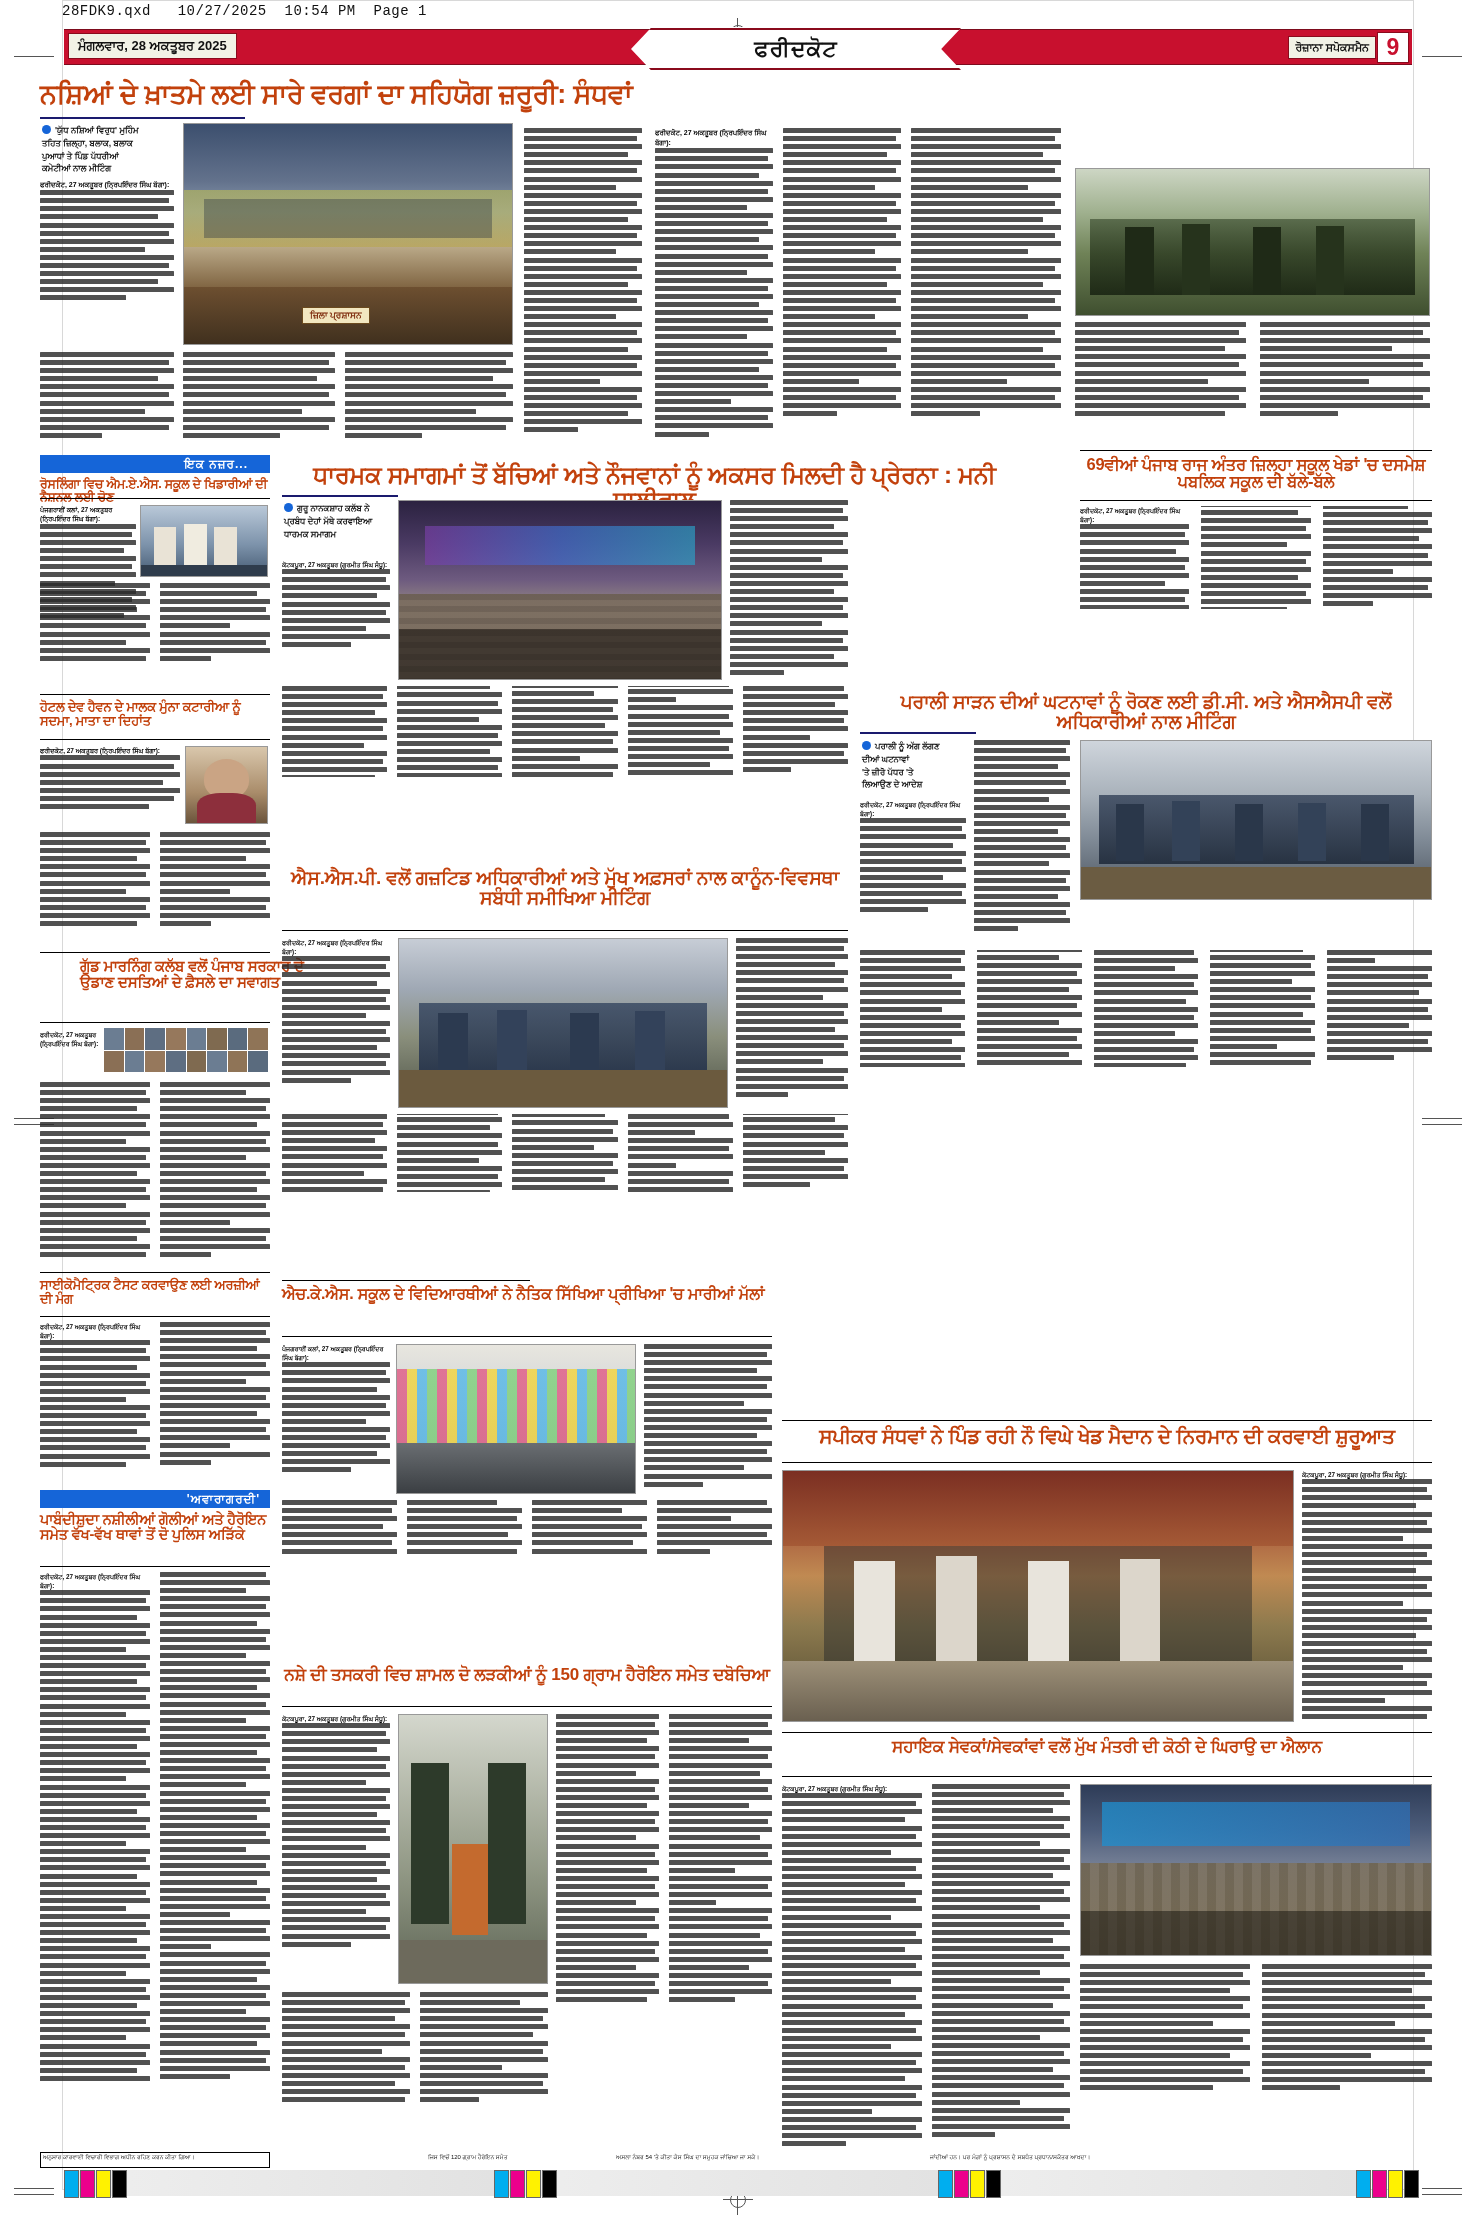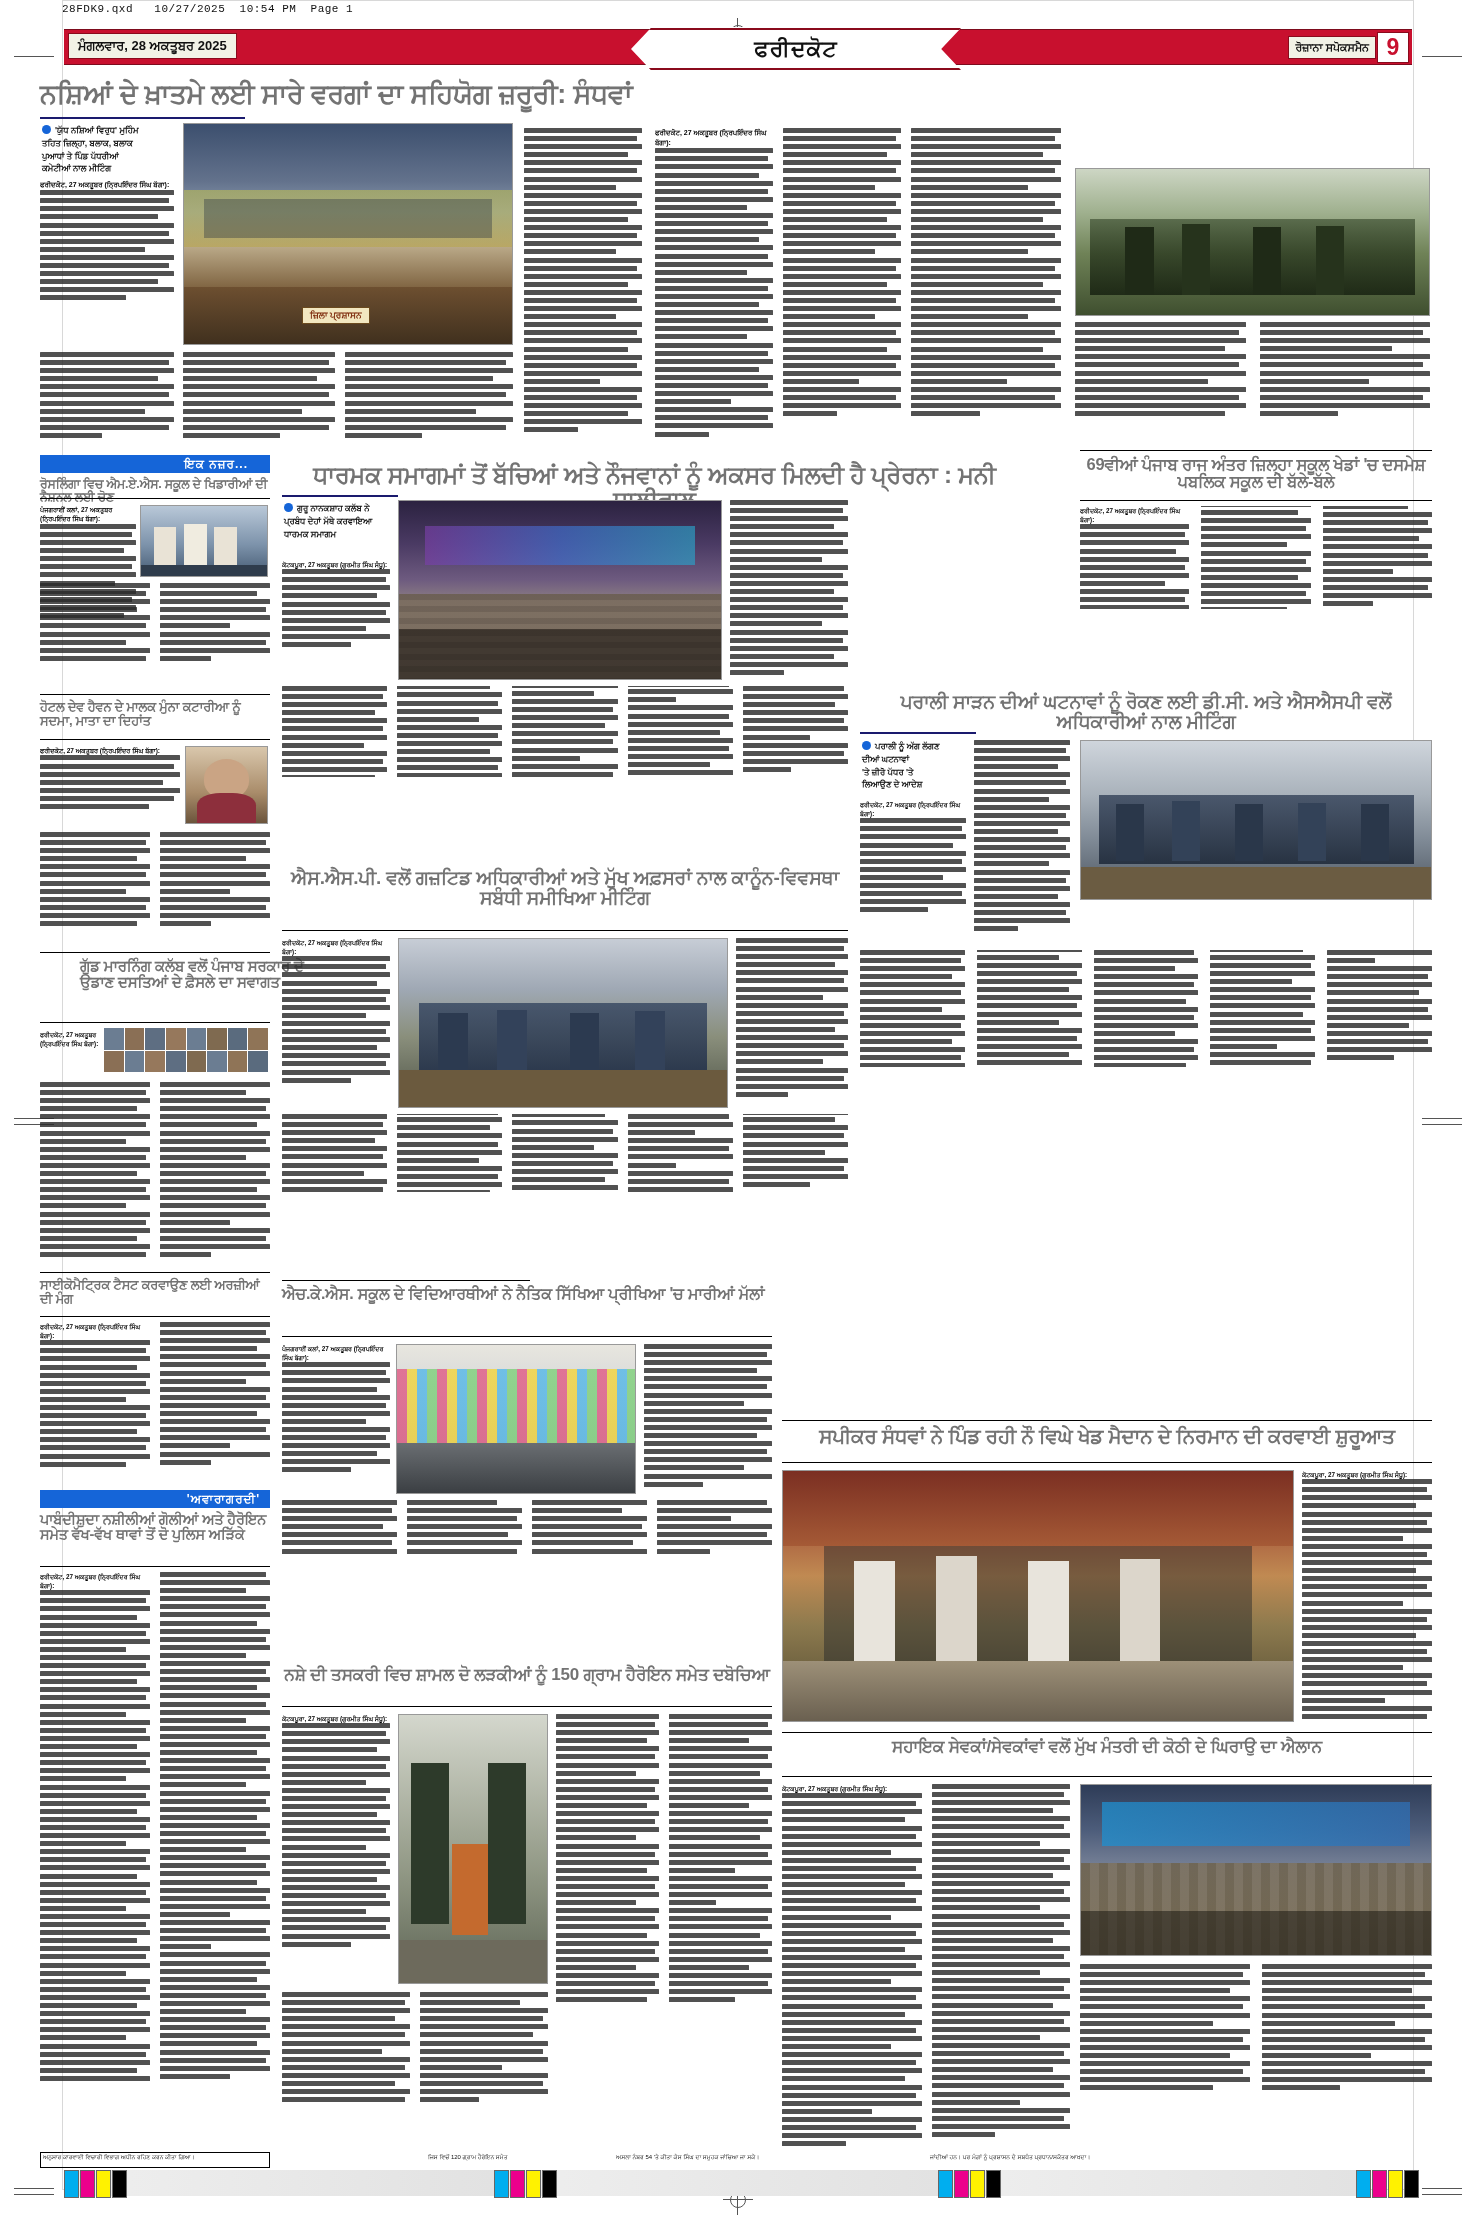--- a/index.html
+++ b/index.html
@@ -1,20 +1,20 @@
 <!DOCTYPE html>
 <html><head>
 <meta charset="utf-8">
 <style>
   html,body{margin:0;padding:0;background:#fff;}
   body{width:1476px;height:2235px;font-family:"Liberation Sans",sans-serif;overflow:hidden;position:relative;}
 
   
   .page{position:relative;width:1476px;height:2235px;background:#fff;}
-  .slug{position:absolute;top:3px;left:62px;font-size:11px;color:#111;letter-spacing:.5px;
+  .slug{position:absolute;top:3px;left:62px;font-size:14px;color:#111;letter-spacing:.5px;
         font-family:"Liberation Mono",monospace;white-space:pre;}
   .crop-box{position:absolute;left:62px;top:0px;width:1352px;height:2190px;border:1px solid #d8d8d8;box-sizing:border-box;}
   .reg-mark{position:absolute;width:30px;height:30px;}
   .reg-mark .rv{position:absolute;left:14px;top:0;width:1px;height:30px;background:#555;}
   .reg-mark .rh{position:absolute;top:14px;left:0;height:1px;width:30px;background:#555;}
   .reg-mark .rc{position:absolute;left:7px;top:7px;width:14px;height:14px;border:1px solid #555;border-radius:50%;}
   .tick{position:absolute;background:#555;}
 
   
   .masthead{position:absolute;left:64px;top:29px;width:1348px;height:34px;background:#c8102e;
@@ -28,21 +28,21 @@
         clip-path:polygon(6% 0,100% 0,94% 50%,100% 100%,6% 100%,0% 50%);
         display:flex;align-items:center;justify-content:center;}
   .edition-plate span{font-size:22px;font-weight:bold;color:#111;letter-spacing:1px;}
   .pagenum{position:absolute;right:3px;top:2px;width:30px;height:29px;background:#fff;border:1.5px solid #8a0a1c;
            display:flex;align-items:center;justify-content:center;font-size:23px;font-weight:bold;color:#c8102e;line-height:1;}
   .supp-chip{position:absolute;right:36px;top:6px;height:21px;background:#f2f2e6;border:1px solid #8a0a1c;
              display:flex;align-items:center;padding:0 6px;}
   .supp-chip span{font-size:11px;font-weight:bold;color:#111;white-space:nowrap;}
 
   
-  .hl{color:#737373;font-weight:bold;line-height:1.06;letter-spacing:-0.2px;}
+  .hl{color:#c2410c;font-weight:bold;line-height:1.06;letter-spacing:-0.2px;}
   .hl1{font-size:27px;}
   .hl2{font-size:21px;}
   .hl3{font-size:17px;}
   .hl4{font-size:14px;}
   .rule{height:2px;background:#1a1a6e;}
   .rule-thin{height:1px;background:#000;}
 
   .col{position:absolute;box-sizing:border-box;}
   .byline{font-size:7.4px;font-weight:bold;color:#000;line-height:1.45;}
 

